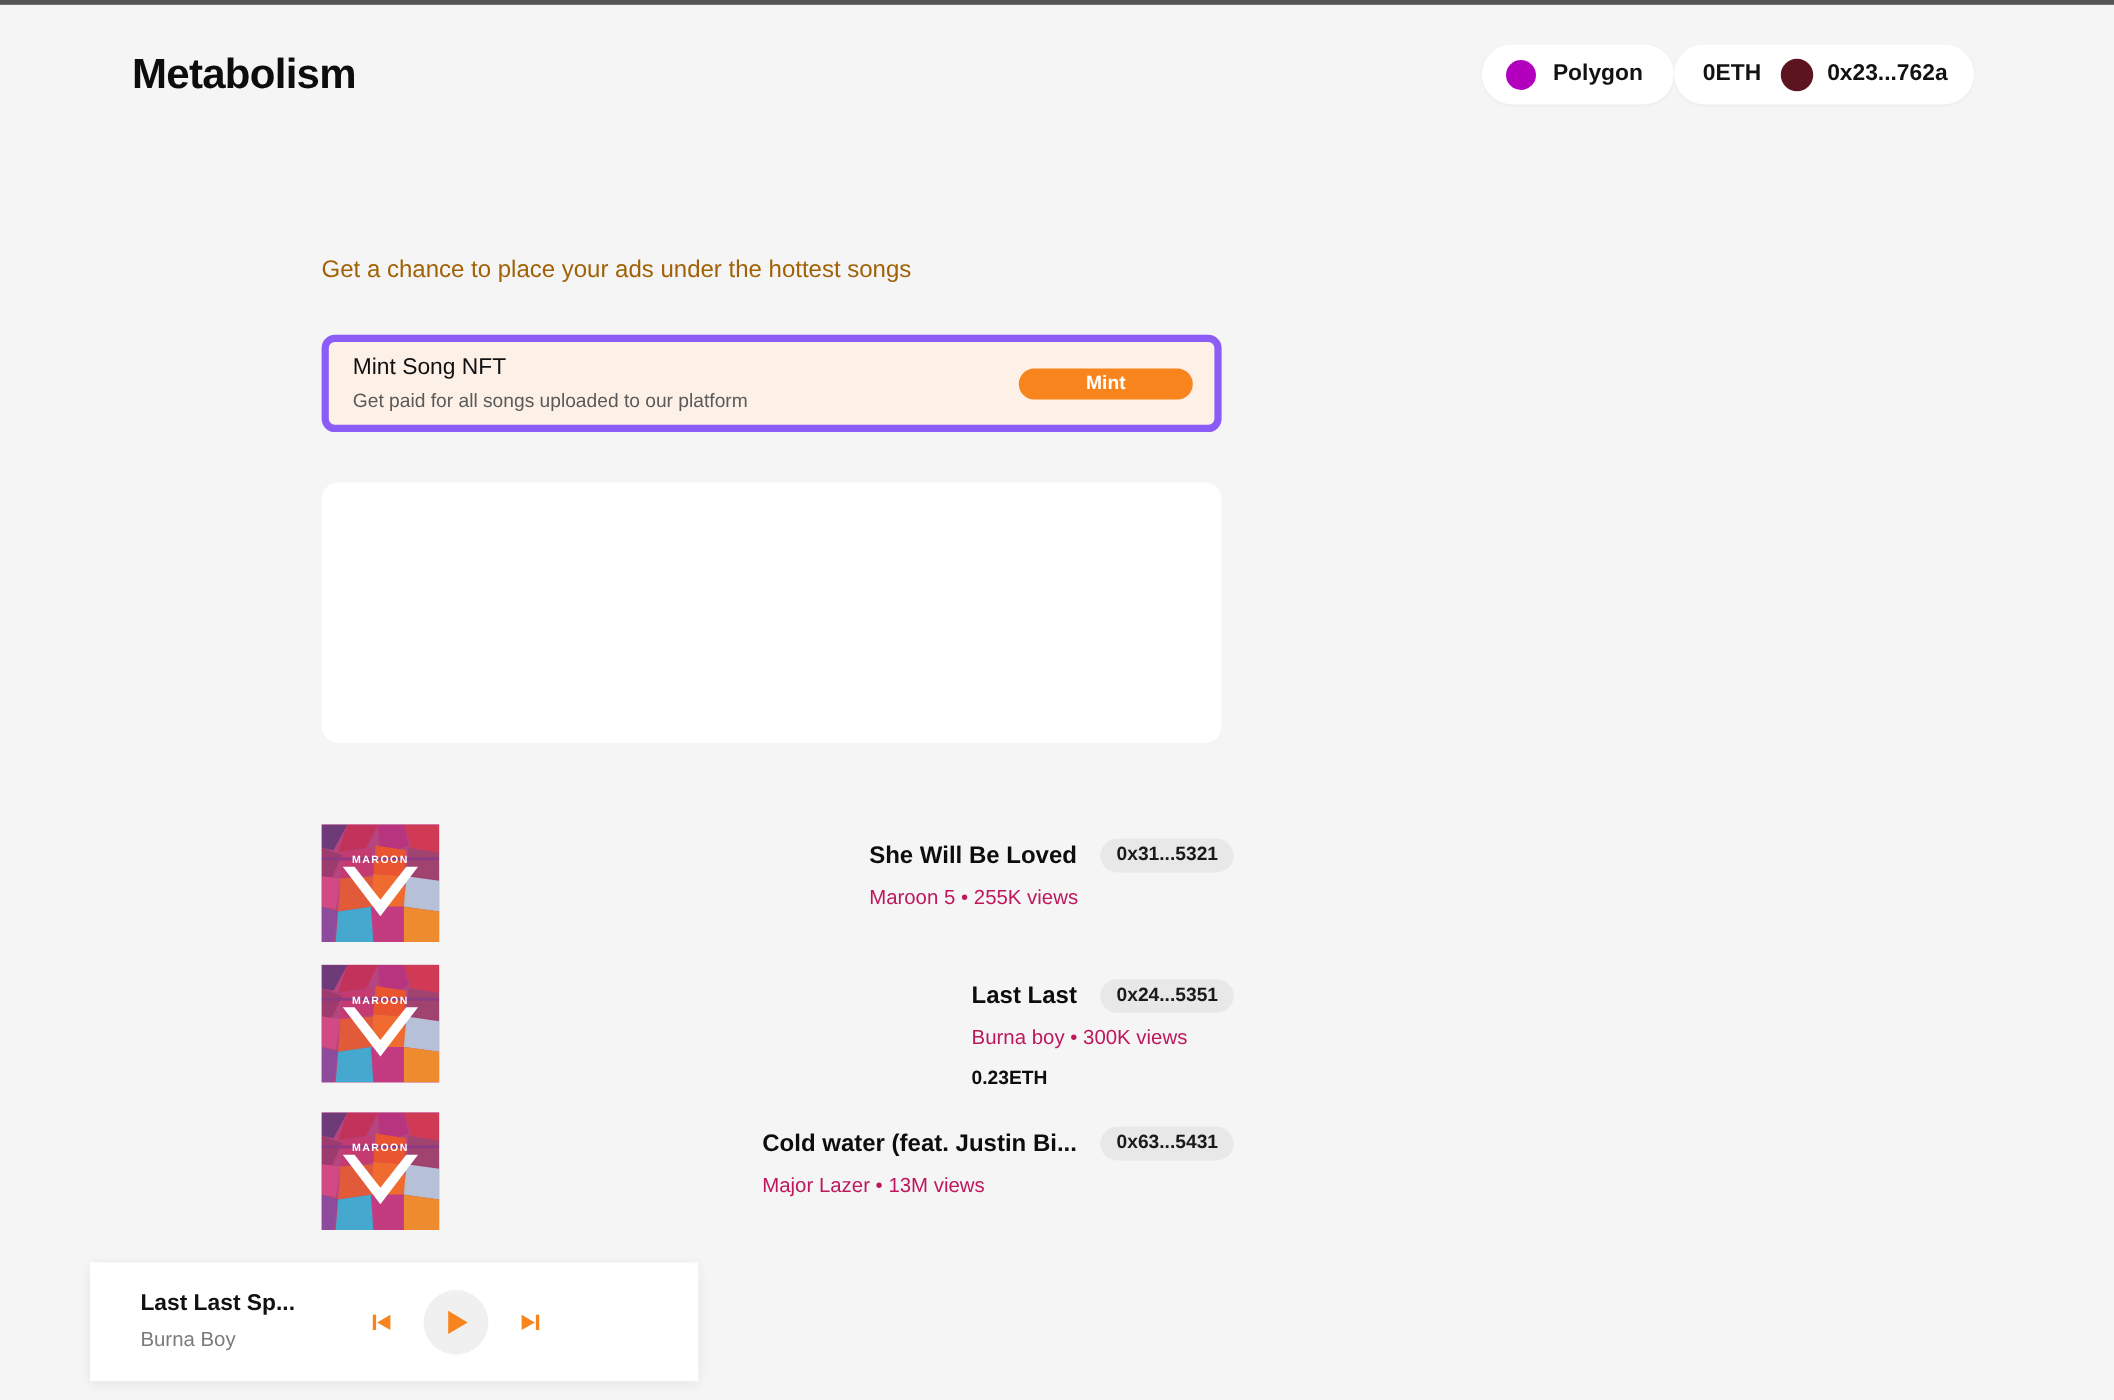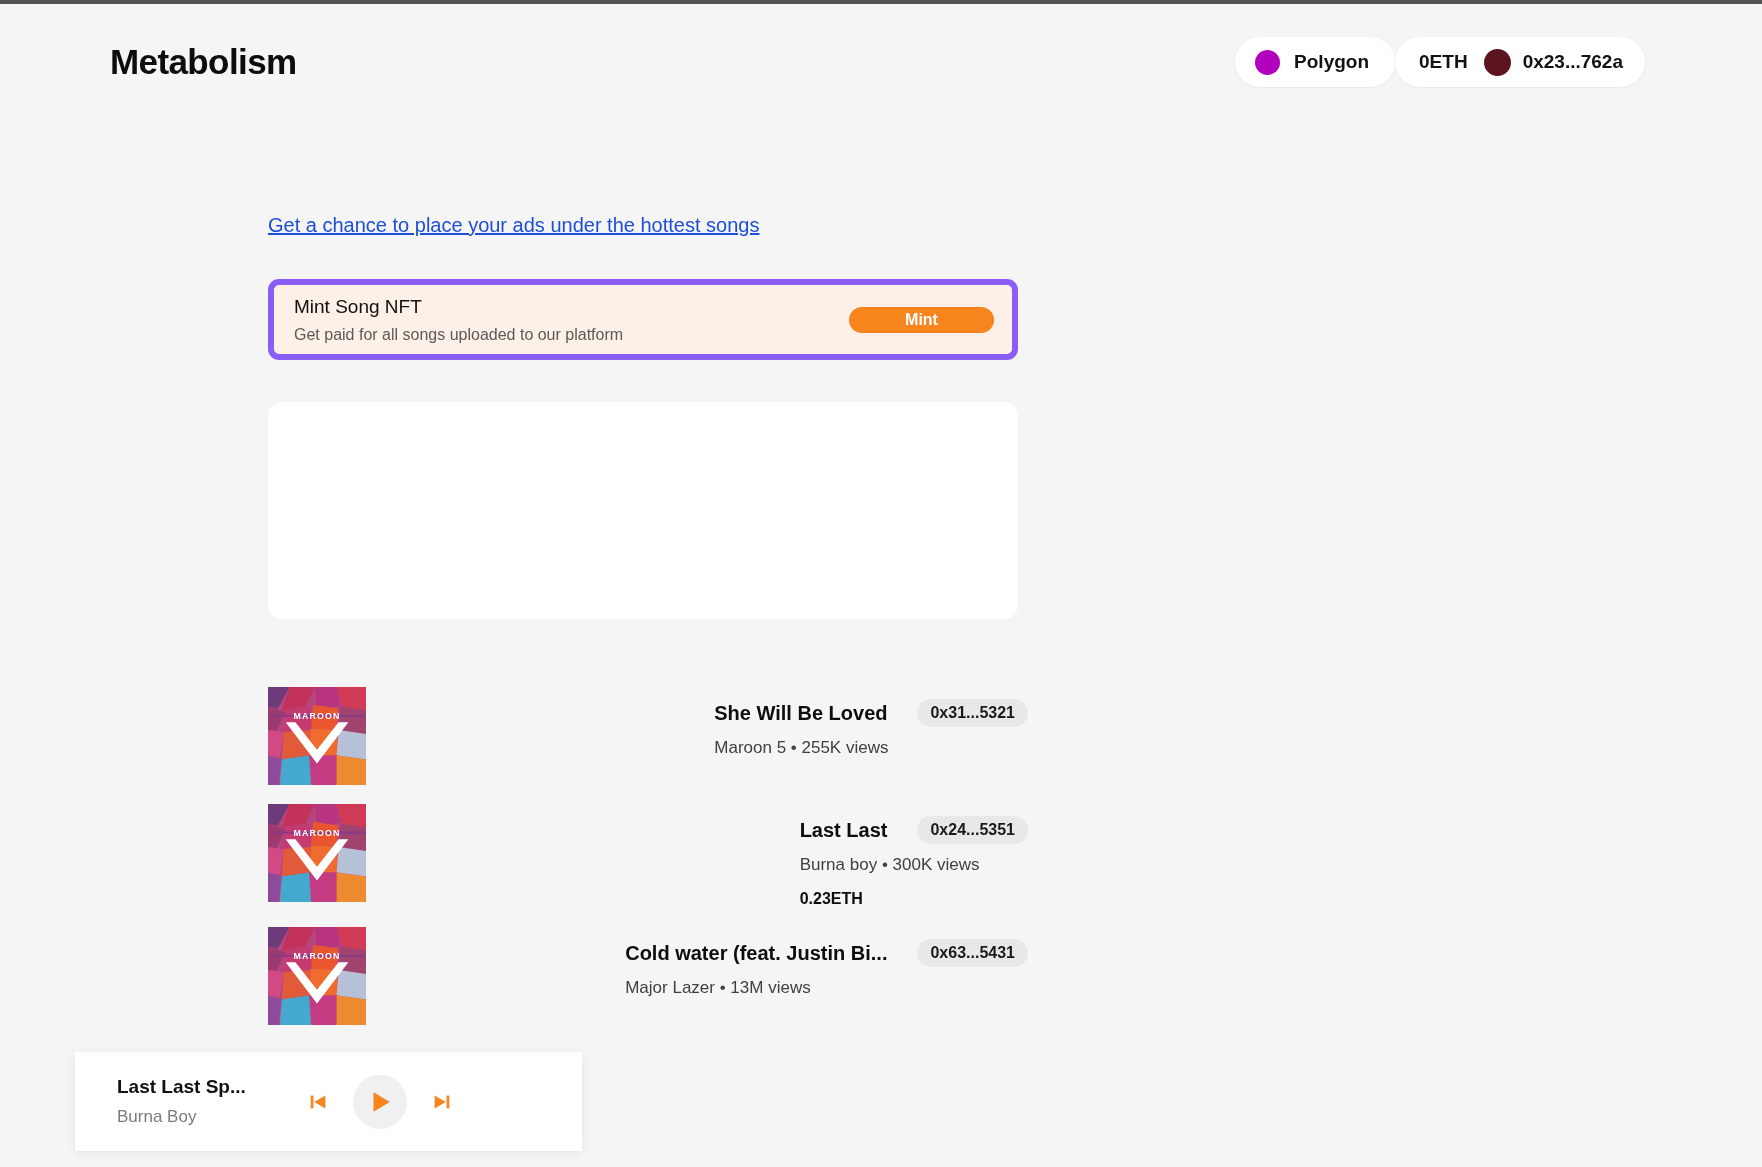--- a/index.html
+++ b/index.html
@@ -110,23 +110,22 @@
   .page-title {
     font-size: 41px;
     font-weight: bold;
     letter-spacing: -0.9px;
     color: #070707;
     line-height: 1.05;
   }
 
   .page-subtitle {
     font-size: 20px;
-    color: #1d4ed8;
+    color: #a16207;
     margin-top: 20px;
-    text-decoration: underline;
   }
 
   
   .mint-card {
     margin-top: 42px;
     width: 750px;
     height: 81px;
     background: #fdf0e7;
     border: 6px solid #8b5cf6;
     border-radius: 11px;
@@ -194,21 +193,21 @@
     background: #c64b8e;
   }
 
   .cover svg { display: block; width: 100%; height: 100%; }
 
   .song-info { padding-top: 12px; }
 
   .song-title-line {
     display: flex;
     align-items: center;
-    gap: 30px;
+    gap: 20px;
   }
 
   .song-title {
     font-size: 20px;
     font-weight: bold;
     color: #0d0d0d;
     white-space: nowrap;
   }
 
   .song-badge {
@@ -216,21 +215,21 @@
     border-radius: 999px;
     padding: 5px 13px;
     font-size: 16px;
     font-weight: bold;
     color: #1a1a1a;
     white-space: nowrap;
   }
 
   .song-meta {
     font-size: 17px;
-    color: #404040;
+    color: #be185d;
     margin-top: 11px;
   }
 
   .song-price {
     font-size: 16px;
     font-weight: bold;
     color: #0d0d0d;
     margin-top: 15px;
   }
 

